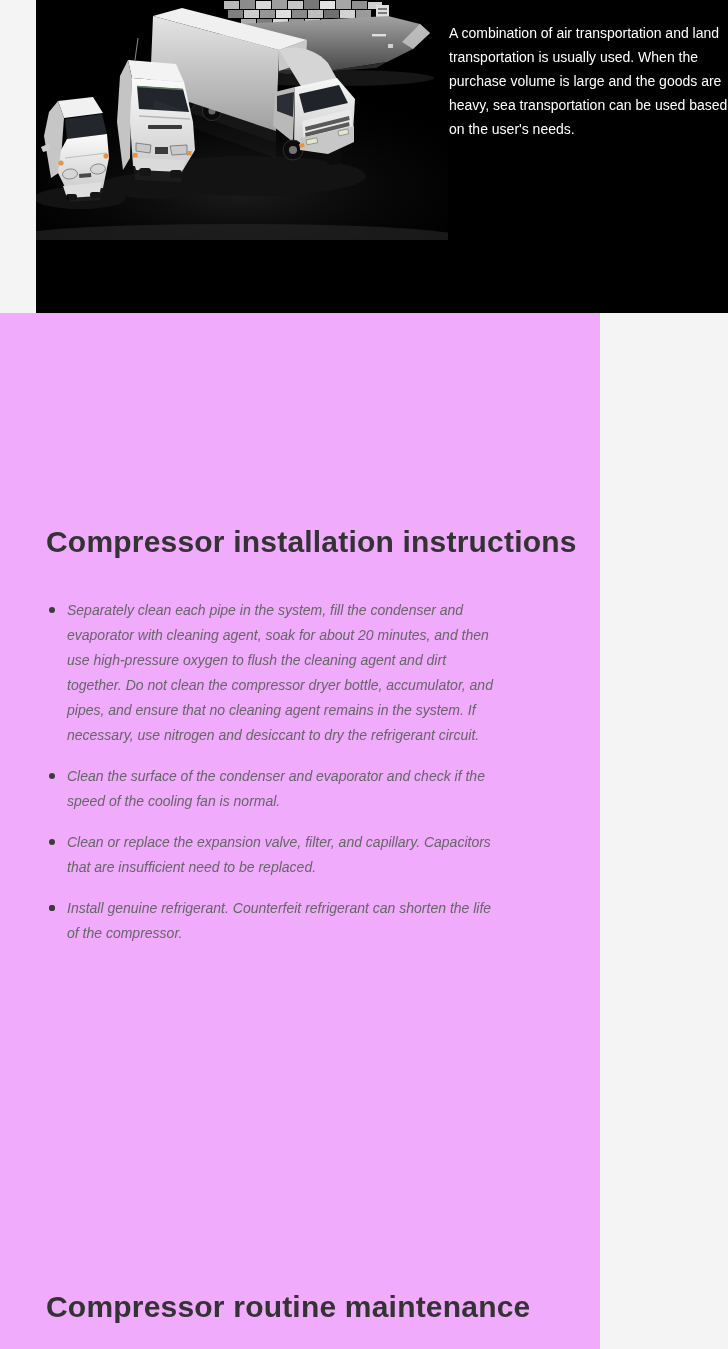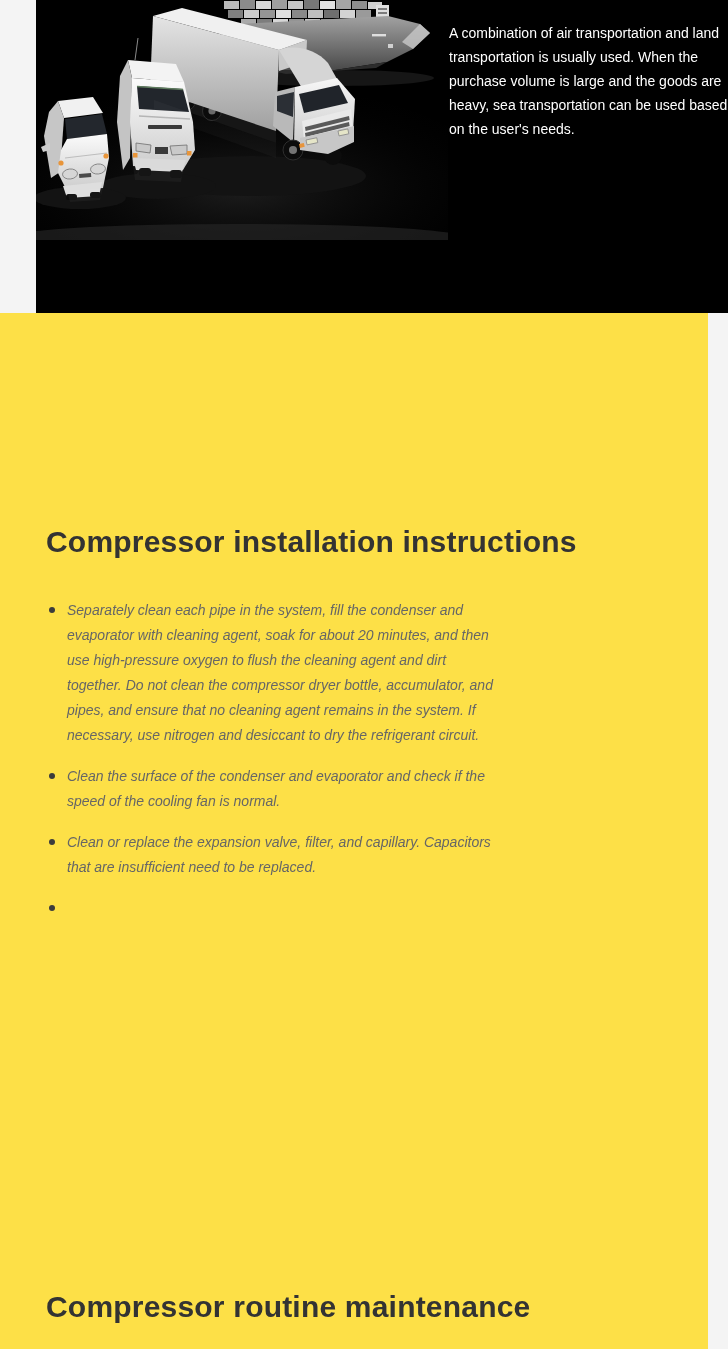--- a/index.html
+++ b/index.html
@@ -36,23 +36,23 @@
     left: 413px; top: 7px;
     width: 295px;
     color: #fff;
     font-size: 14px;
     line-height: 24px;
   }
 
   
   .content {
     position: relative;
-    width: 708px;
+    width: 600px;
     height: 1036px;
-    background: #fde047;
+    background: #f0abfc;
   }
   .section-title {
     position: absolute;
     left: 46px;
     margin: 0;
     font-size: 30px;
     line-height: 36px;
     font-weight: 700;
     color: #333;
     letter-spacing: 0.2px;
@@ -275,18 +275,22 @@
         <span class="dot"></span>
         <span>Clean the surface of the condenser and evaporator and check if the speed of the cooling fan is normal.</span>
       </li>
       <li>
         <span class="dot"></span>
         <span>Clean or replace the expansion valve, filter, and capillary. Capacitors that are insufficient need to be replaced.</span>
       </li>
       <li>
         <span class="dot"></span>
       </li>
+      <li>
+        <span class="dot"></span>
+        <span>Install genuine refrigerant. Counterfeit refrigerant can shorten the life of the compressor.</span>
+      </li>
     </ul>
 
     <h2 class="section-title title-maintenance">Compressor routine maintenance</h2>
 
   </div>
 </div>
 
 </body></html>

